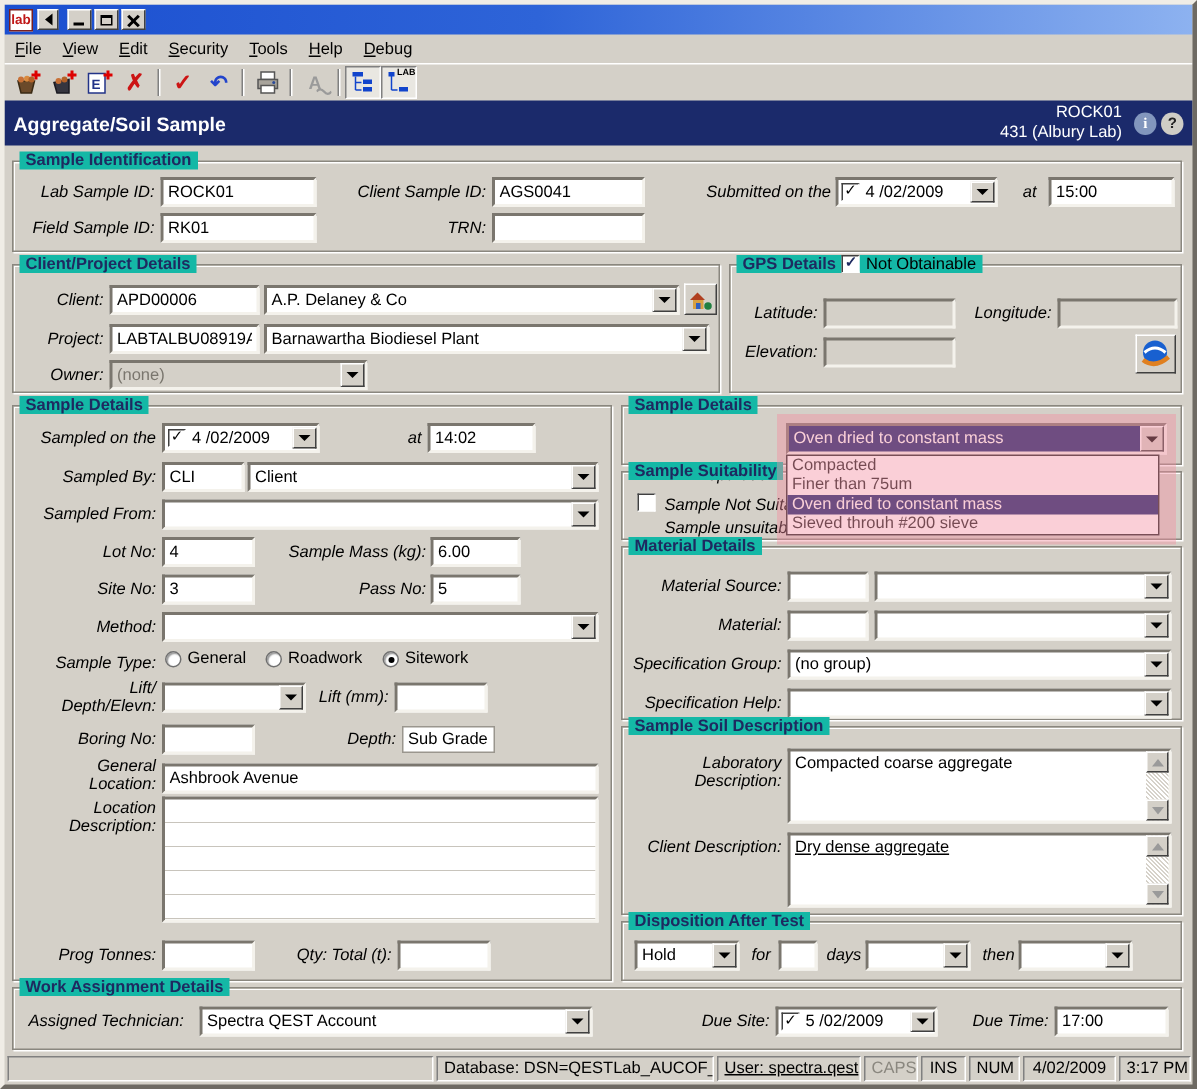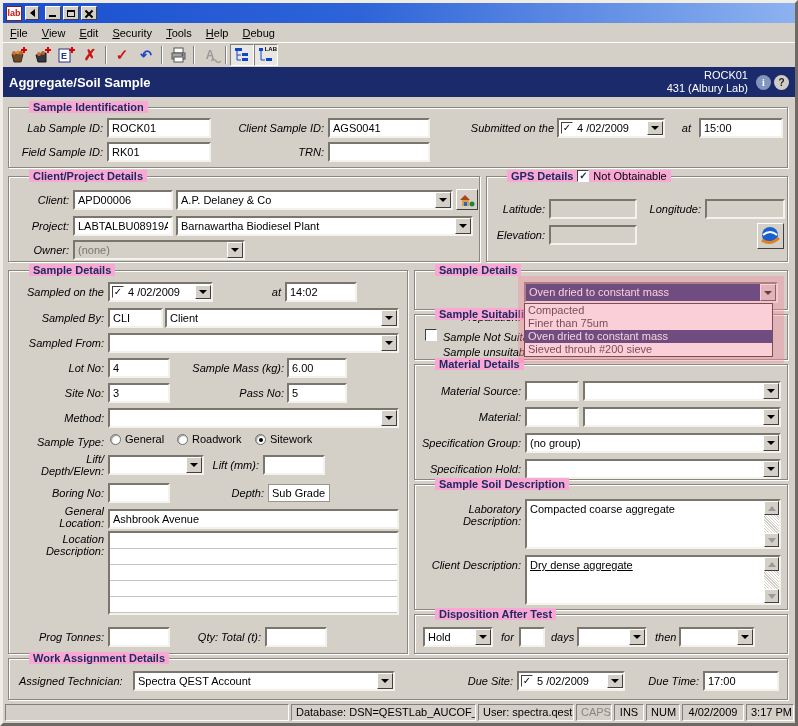--- a/index.html
+++ b/index.html
@@ -42,21 +42,21 @@
   .navyhdr { position:absolute; left:3px; top:67px; right:3px; height:30px; background:#1b2a6b; display:flex; align-items:center; padding:0 6px; z-index:1; }
   .hdr-title { color:#fff; font-weight:bold; font-size:13px; flex:1; }
   .hdr-right { text-align:right; color:#fff; font-size:11px; line-height:13px; margin-right:5px; }
   .circ { width:15px; height:15px; border-radius:50%; display:inline-flex; align-items:center; justify-content:center;
           font-weight:bold; font-size:10px; margin-left:3px; }
   .circ.info { background:#8296bd; color:#fff; font-family:"Liberation Serif",serif; }
   .circ.help { background:#cfcdc6; color:#222; }
 
   
   .group { position:absolute; border:1px solid #8a877f; box-shadow:1px 1px 0 #ffffff, inset 1px 1px 0 #ffffff; }
-  .legend { position:absolute; top:-7px; left:20px; background:#f9a8d4; padding:0 4px; font-weight:bold; color:#1e2a60; white-space:nowrap; }
+  .legend { position:absolute; top:-7px; left:4px; background:#14b8a6; padding:0 4px; font-weight:bold; color:#1e2a60; white-space:nowrap; }
   .lbl { position:absolute; text-align:right; line-height:12px;font-style:italic; }
   .lbl.left { text-align:left; }
 
   
   .inp, .combo, .datecombo, .textbox, .linedbox {
     position:absolute; background:#fff; border:2px solid; border-color:#7a766e #f4f2ec #f4f2ec #7a766e; }
   .inp { height:20px; font-family:"Liberation Sans",sans-serif; font-size:11px; padding:0 3px; color:#000; width:100%; }
   input.inp { outline:none; }
   .inp.flat { border:1px solid #9a968e; height:18px; }
   .inp.disabled { background:#d4d0c8; }
@@ -442,21 +442,21 @@
       </div>
     <div class="combo" style="left:168px;top:42px;width:198px;">
       <span class="val"></span>
       <span class="dd"></span>
     </div>
     <div class="lbl" style="left:0px;top:72px;width:106px;">Specification Group:</div>
     <div class="combo" style="left:110px;top:68px;width:256px;">
       <span class="val">(no group)</span>
       <span class="dd"></span>
     </div>
-    <div class="lbl" style="left:0px;top:98px;width:106px;">Specification Hold:</div>
+    <div class="lbl" style="left:0px;top:98px;width:106px;">Specification Help:</div>
     <div class="combo" style="left:110px;top:94px;width:256px;">
       <span class="val"></span>
       <span class="dd"></span>
     </div>
   </div>
 
   <div class="group" style="left:414px;top:484px;width:374px;height:126px;">
     <div class="legend">Sample Soil Description</div>
     <div class="lbl" style="left:26px;top:18px;width:80px;">Laboratory Description:</div>
     <div class="textbox" style="left:110px;top:14px;width:256px;height:50px;">
@@ -525,21 +525,21 @@
     <div class="prep-item">Compacted</div>
     <div class="prep-item">Finer than 75um</div>
     <div class="prep-item hl">Oven dried to constant mass</div>
     <div class="prep-item">Sieved throuh #200 sieve</div>
   </div>
   <div class="pink-wash"></div>
 
   <div class="statusbar">
     <div class="panel" style="flex:1;"></div>
     <div class="panel" style="width:185px;">Database: DSN=QESTLab_AUCOF_L</div>
-    <div class="panel" style="width:96px;">User: spectra.qest</div>
+    <div class="panel" style="width:96px;text-decoration:underline;">User: spectra.qest</div>
     <div class="panel gray" style="width:36px;text-align:center;">CAPS</div>
     <div class="panel" style="width:30px;text-align:center;">INS</div>
     <div class="panel" style="width:34px;text-align:center;">NUM</div>
     <div class="panel" style="width:62px;text-align:center;">4/02/2009</div>
     <div class="panel" style="width:48px;text-align:center;">3:17 PM</div>
   </div>
 
   <div class="frame"></div>
 </div>
 

